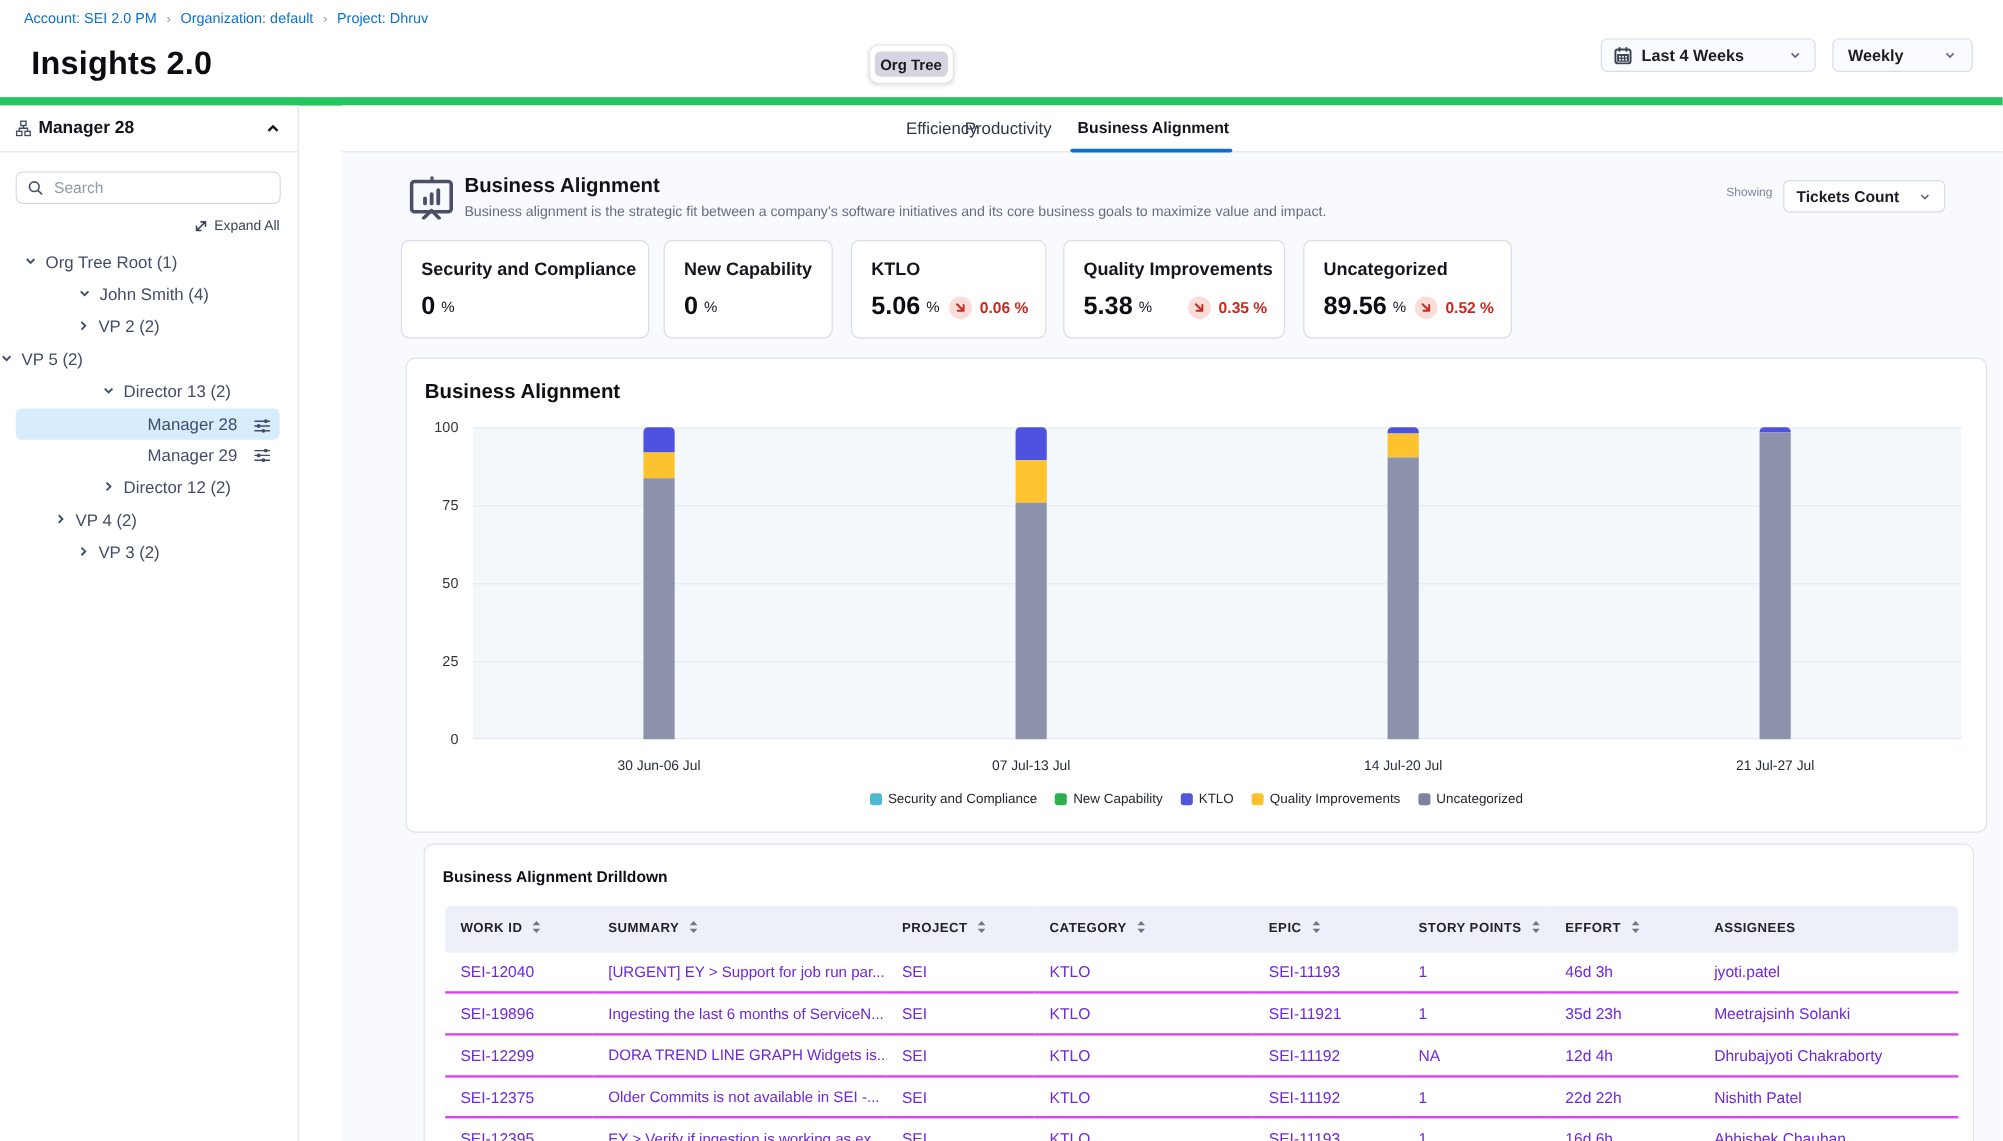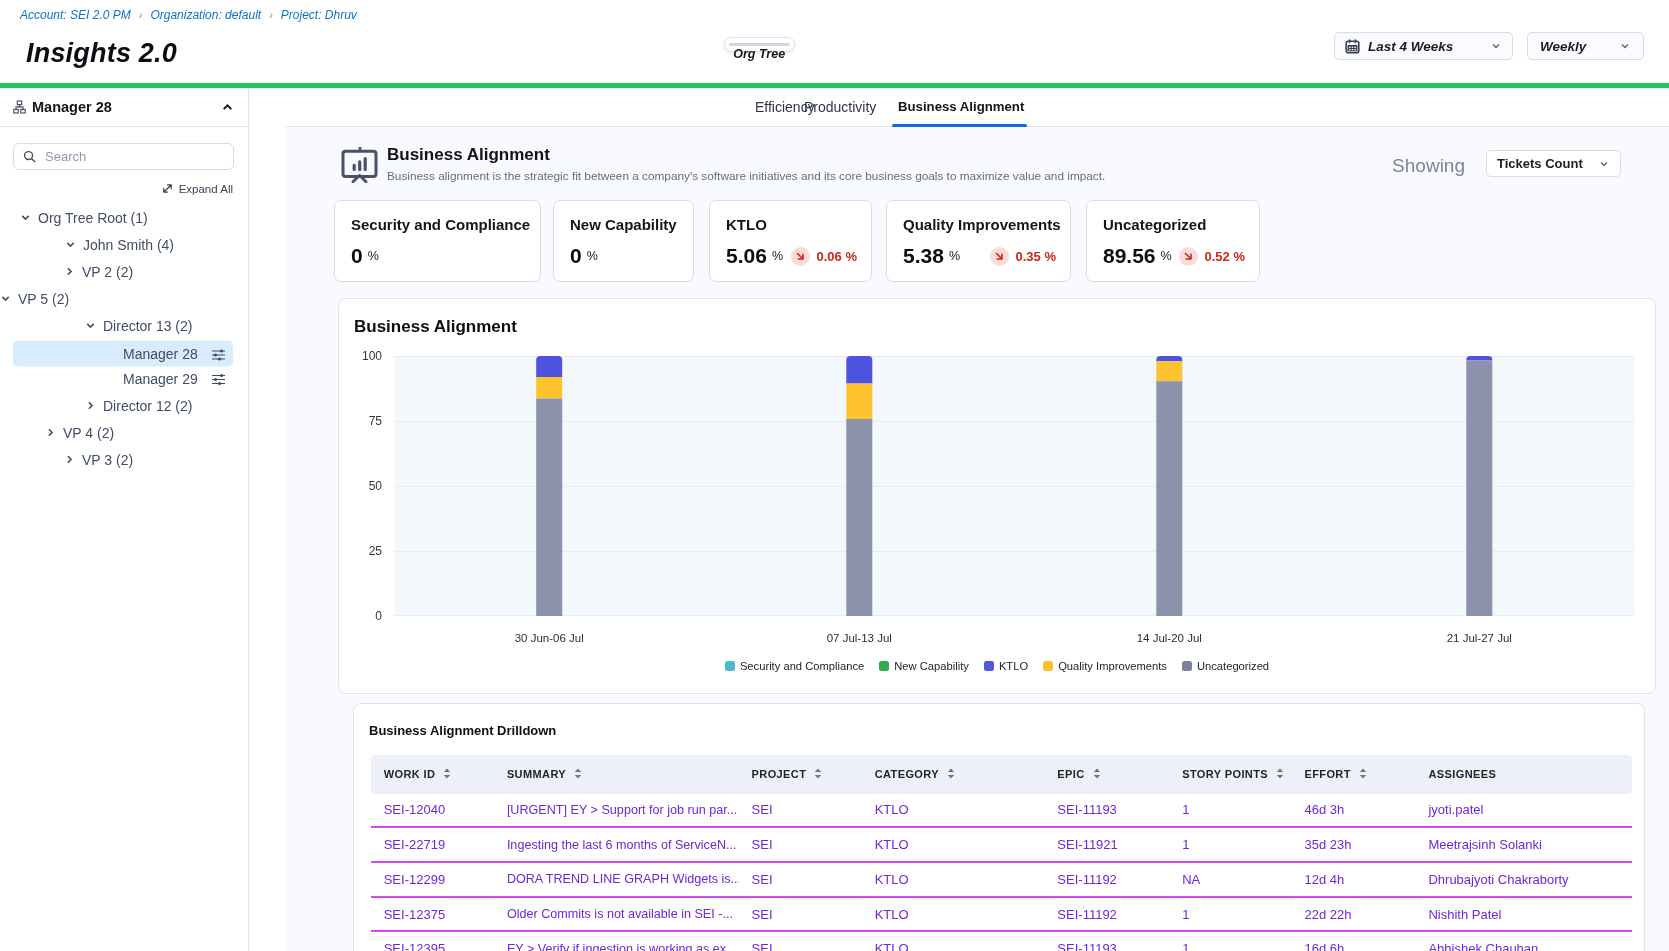--- a/index.html
+++ b/index.html
@@ -1,22 +1,22 @@
 <!DOCTYPE html>
 <html><head>
 <meta charset="utf-8">
 <style>
 * { margin:0; padding:0; box-sizing:border-box; }
 html,body { width:1669px; height:951px; overflow:hidden; background:#fff;
   font-family:"Liberation Sans", sans-serif; }
-.topbar { position:relative; height:88px; background:#fff; border-bottom:5px solid #22c55e;font-style:italic; }
+.topbar { position:relative; height:88px; background:#fff; border-bottom:7px solid #22c55e; }
 .crumbs { position:absolute; left:20px; top:8px; font-size:12px; color:#0b72cf; }
 .crumbs .sep { color:#8a91a5; font-size:11px; padding:0 8px; }
 .h1 { position:absolute; left:26px; top:38px; font-size:27px; font-weight:bold; color:#0c0c12; letter-spacing:0.2px; }
-.orgtree-btn { position:absolute; left:723.7px; top:37px; width:71px; height:15px;
+.orgtree-btn { position:absolute; left:723.7px; top:37px; width:71px; height:33px;
   background:#fff; border:1px solid #e2e2ef; border-radius:8px; box-shadow:0 1px 3px rgba(40,41,61,.12); }
 .orgtree-btn .seg { position:absolute; left:4px; top:5px; right:4px; bottom:5px; background:#d5d5e2;
   border-radius:5px; font-size:12.5px; font-weight:bold; color:#18181d; text-align:center; line-height:22px; }
 .dd { position:absolute; top:32px; height:28px; border:1px solid #d9dbe5; border-radius:5px;
   background:#fafbfe; display:flex; align-items:center; font-size:13.5px; font-weight:bold; color:#1c1c28; }
 .dd .chev { margin-left:auto; }
 .dd-weeks { left:1334px; width:179px; padding:0 10px; }
 .dd-weekly { left:1527px; width:117px; padding:0 12px; }
 
 .layout { display:flex; height:863px;gap:36px; }
@@ -40,21 +40,21 @@
 .tabs .tab { position:absolute; top:11px; }
 .tab1 { left:438px;margin-left:32px; }
 .tab2 { left:519px; }
 .tab3 { left:613px; font-weight:bold; color:#14141c; font-size:13.2px; top:12px; }
 .tabline { position:absolute; left:607px; top:36px; width:135px; height:3px; background:#0b6fd2; border-radius:2px;}
 
 .shead { position:relative; height:73px; }
 .shead .icon { position:absolute; left:56px; top:19px; }
 .shead .t { position:absolute; left:102px; top:18px; font-size:17px; font-weight:bold; color:#121219; }
 .shead .d { position:absolute; left:102px; top:41.5px; font-size:11.8px; color:#646d80; }
-.showing { position:absolute; right:204px; top:28px; font-size:19px; color:#7d849a; }
+.showing { position:absolute; right:192px; top:28px; font-size:10px; color:#7d849a; }
 .dd-tickets { position:absolute; right:48px; top:23px; width:135px; height:27px; border:1px solid #d9dbe5;
   border-radius:5px; background:#fff; display:flex; align-items:center; padding:0 10px; font-size:13px; font-weight:bold; color:#1c1c28; }
 
 .cards { position:absolute; left:49px; top:112px; display:flex; gap:13px; }
 .card { background:#fff; border:1px solid #d9dbe8; border-radius:7px; height:82px; padding:15px 0 0 16px; white-space:nowrap; }
 .c1{width:207px}.c2{width:141px;margin-left:-1px}.c3{width:163px;margin-left:2px}.c4{width:185px;margin-left:1px}.c5{width:174px;margin-left:2px}
 .card .ct { font-size:15px; font-weight:bold; color:#15151d; }
 .card .cv { margin-top:11px; display:flex; align-items:center; }
 .card .num { font-size:21px; font-weight:bold; color:#0c0c12; }
 .card .pct { font-size:12.5px; color:#15151d; margin-left:5px; }
@@ -402,21 +402,21 @@
               <td>SEI-12040</td>
               <td class="sm">[URGENT] EY &gt; Support for job run par...</td>
               <td>SEI</td>
               <td>KTLO</td>
               <td>SEI-11193</td>
               <td>1</td>
               <td>46d 3h</td>
               <td>jyoti.patel</td>
             </tr>
         <tr>
-              <td>SEI-22719</td>
+              <td>SEI-19896</td>
               <td class="sm">Ingesting the last 6 months of ServiceN...</td>
               <td>SEI</td>
               <td>KTLO</td>
               <td>SEI-11921</td>
               <td>1</td>
               <td>35d 23h</td>
               <td>Meetrajsinh Solanki</td>
             </tr>
         <tr>
               <td>SEI-12299</td>

